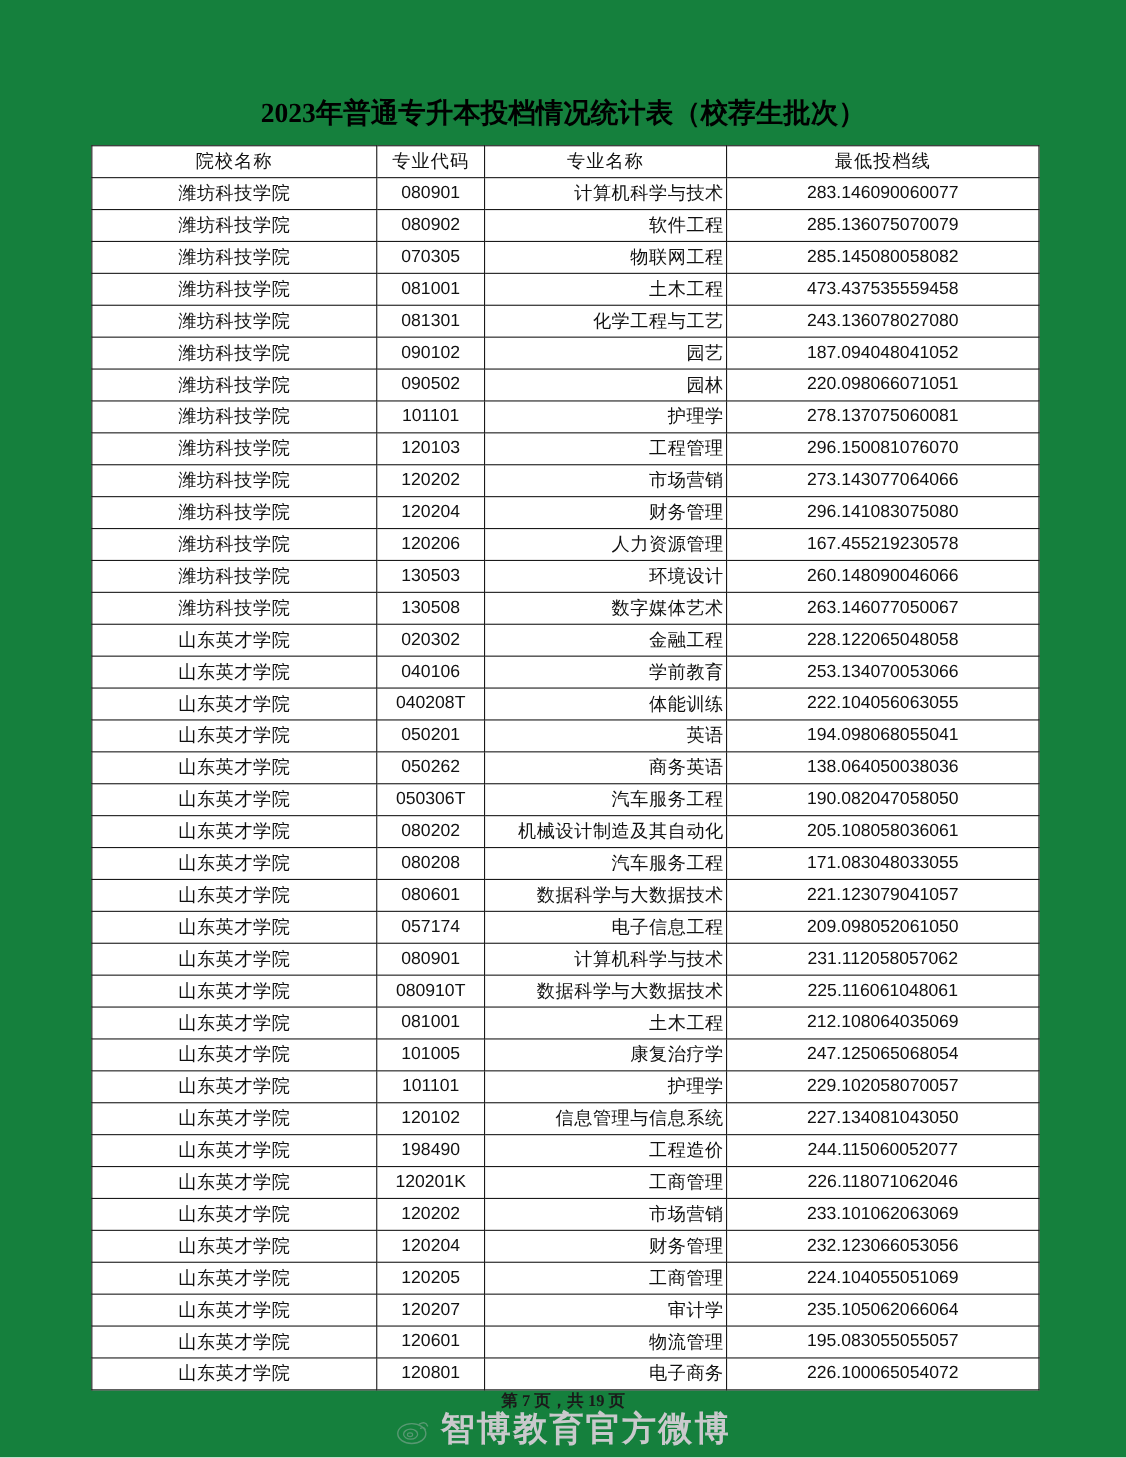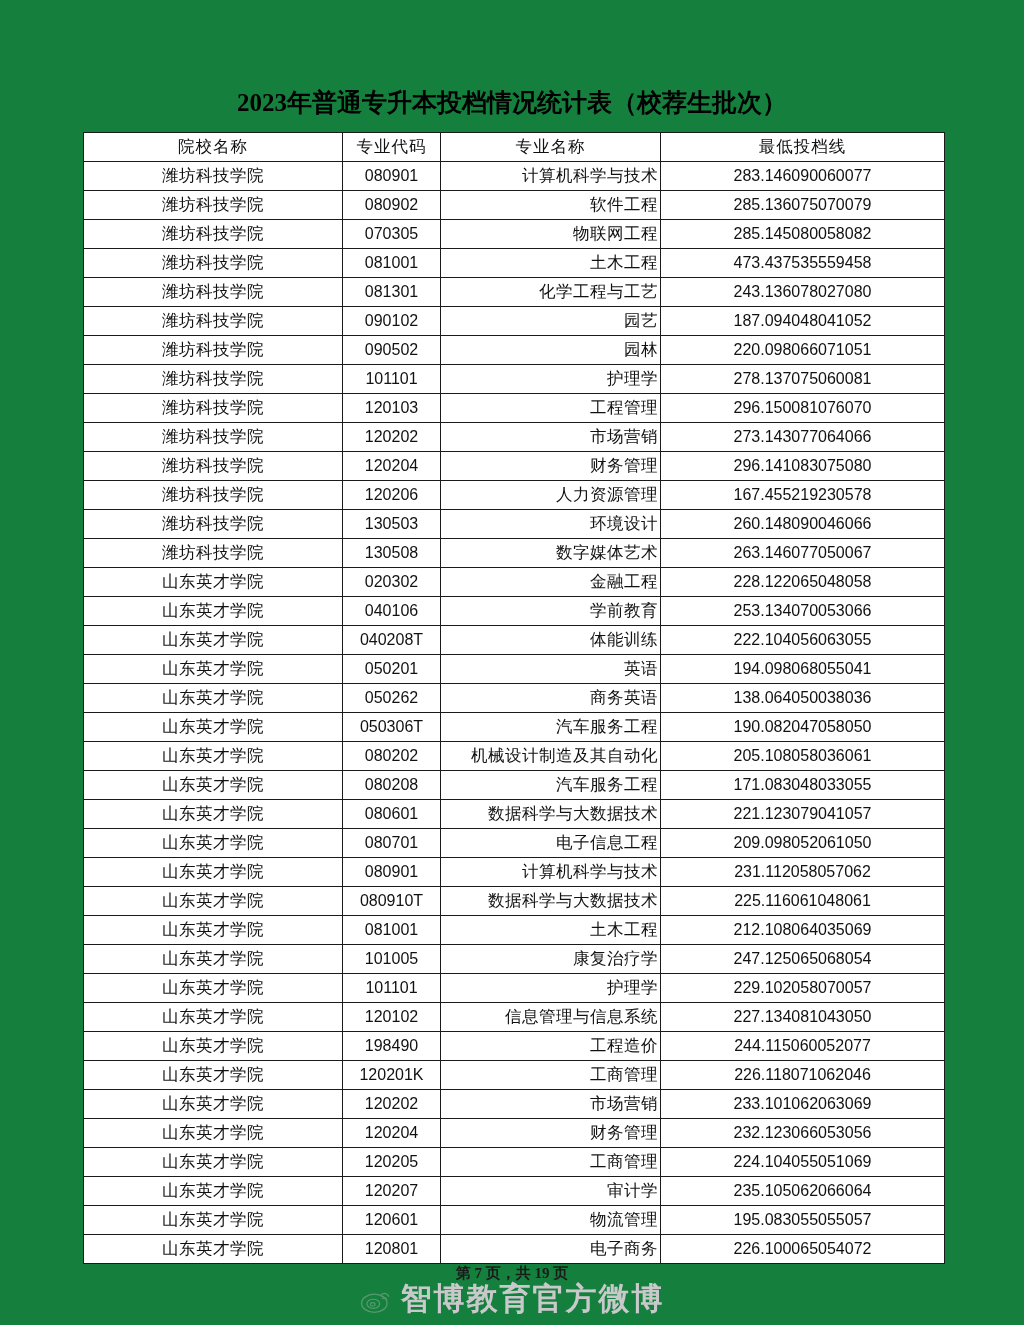--- a/index.html
+++ b/index.html
@@ -288,21 +288,21 @@
           <td class="num">171.083048033055</td>
         </tr>
         <tr>
           <td class="cjk">山东英才学院</td>
           <td class="num">080601</td>
           <td class="major">数据科学与大数据技术</td>
           <td class="num">221.123079041057</td>
         </tr>
         <tr>
           <td class="cjk">山东英才学院</td>
-          <td class="num">080701</td>
+          <td class="num">057174</td>
           <td class="major">电子信息工程</td>
           <td class="num">209.098052061050</td>
         </tr>
         <tr>
           <td class="cjk">山东英才学院</td>
           <td class="num">080901</td>
           <td class="major">计算机科学与技术</td>
           <td class="num">231.112058057062</td>
         </tr>
         <tr>

